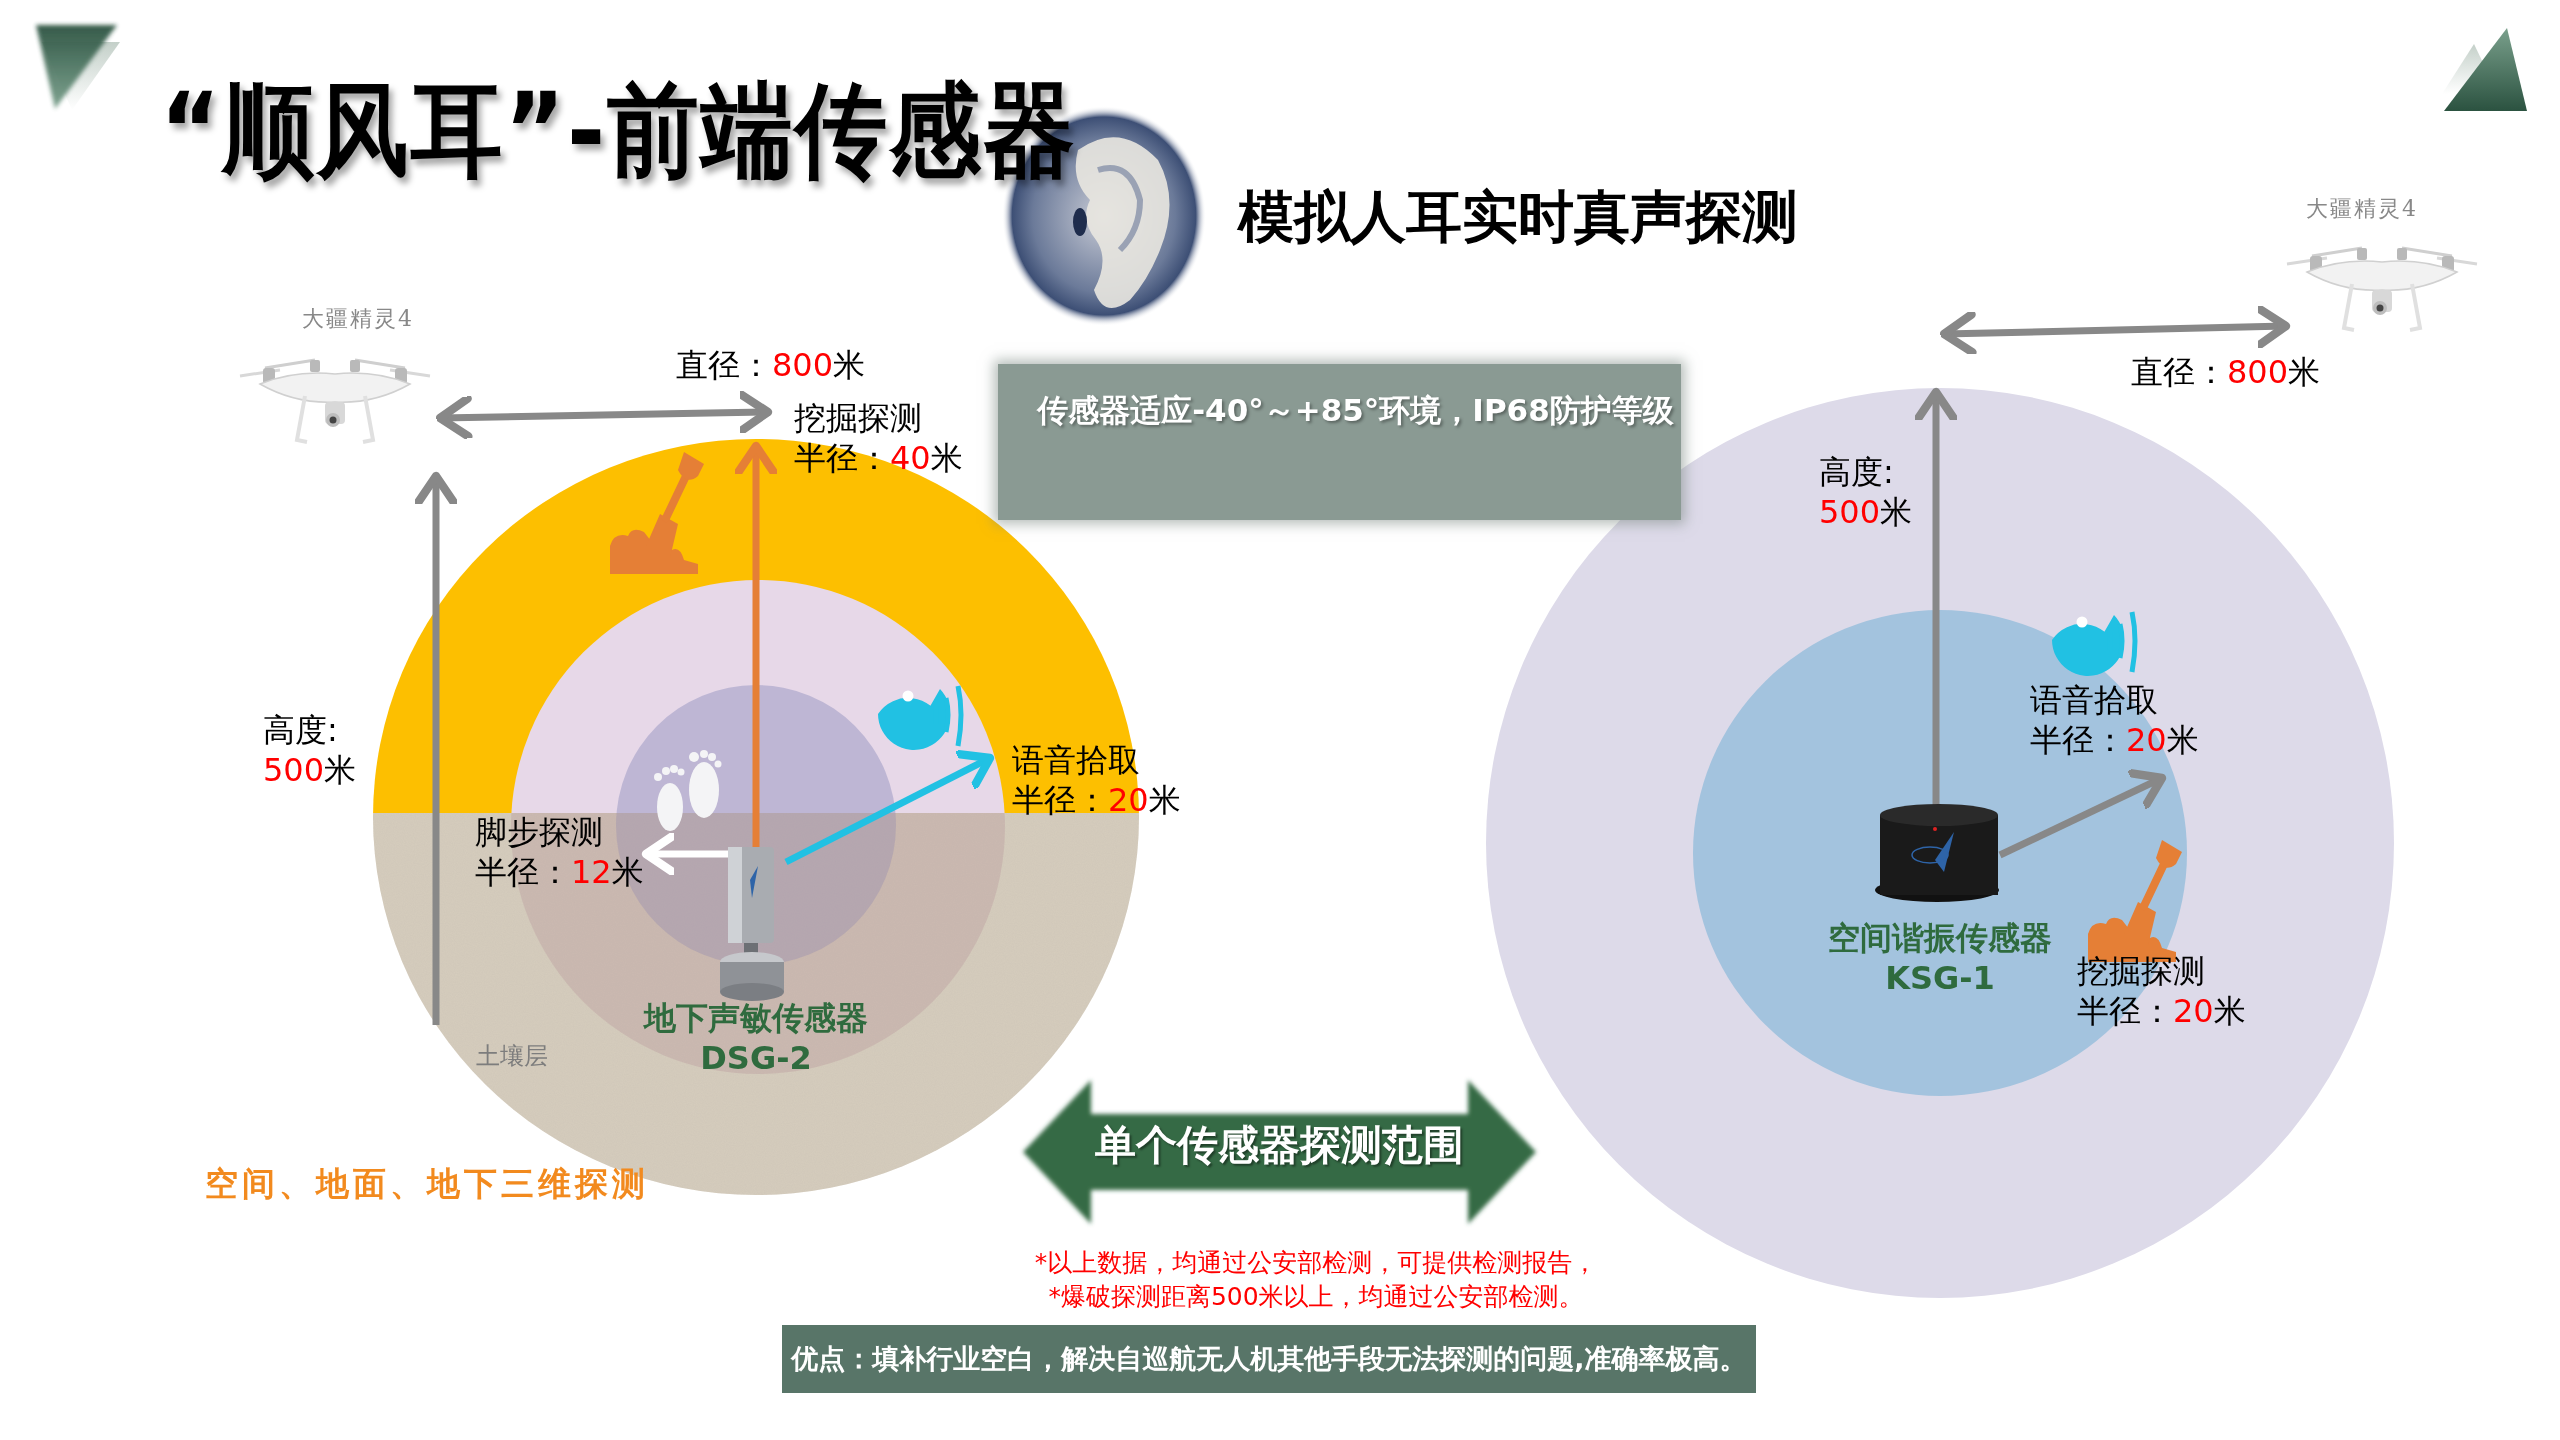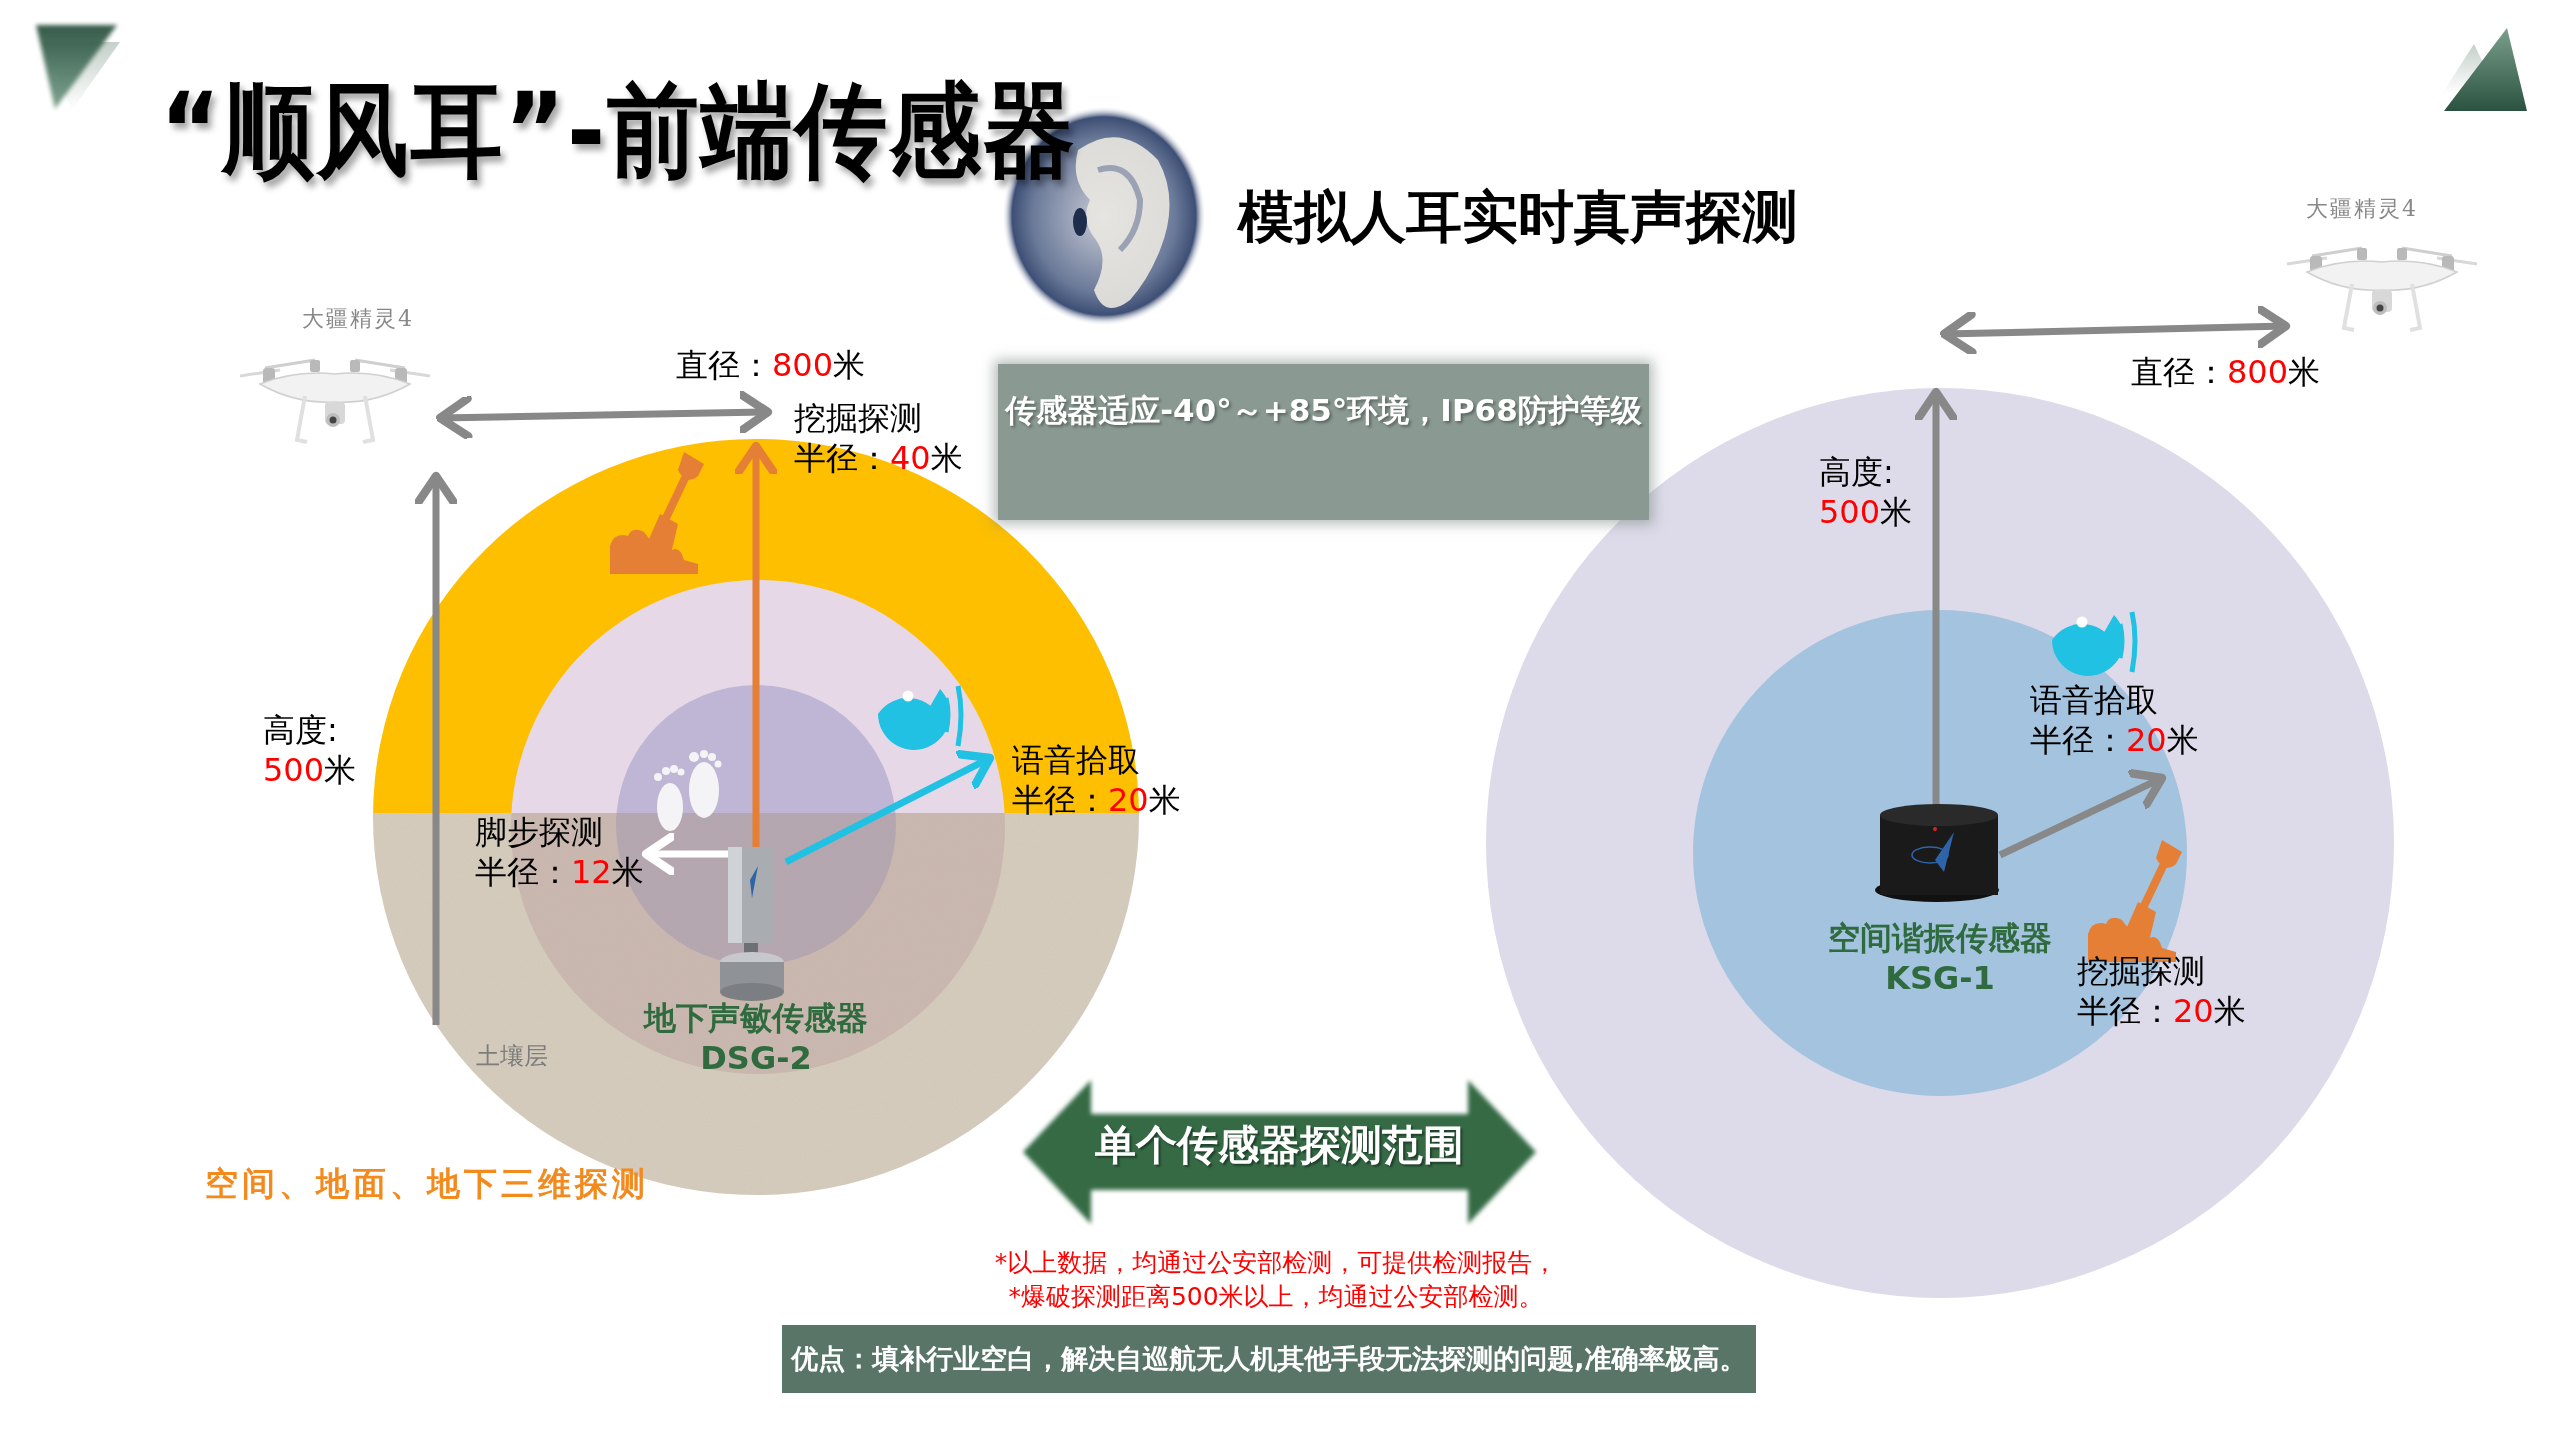--- a/index.html
+++ b/index.html
@@ -4,32 +4,32 @@
 <style>
   html, body { margin:0; padding:0; }
   body { width:2560px; height:1440px; position:relative; overflow:hidden; background:#ffffff;
          font-family:"DejaVu Sans","Liberation Sans",sans-serif; }
   .abs { position:absolute; }
   .title { left:160px; top:62px; font-size:92px; font-weight:bold; color:#000; letter-spacing:2px;
            text-shadow:4px 5px 6px rgba(0,0,0,0.35); white-space:nowrap; transform:scaleY(1.12); transform-origin:left top; }
   .subtitle { left:1238px; top:180px; font-size:56px; font-weight:bold; color:#000000; white-space:nowrap; }
   .infobox { left:998px; top:364px; width:651px; height:156px; background:#8a9a93;
              box-shadow:0 0 12px 4px rgba(120,135,128,0.55); color:#fff; font-weight:bold; font-size:31px;
-             text-align:center; text-shadow:2px 2px 3px rgba(0,0,0,0.35); }
+             text-align:center; text-shadow:2px 2px 3px rgba(0,0,0,0.35);padding-left:32px; }
   .infobox div { height:56px; line-height:56px; }
   .infobox .l1 { margin-top:18px; }
   .drone-label { font-family:"DejaVu Serif","Liberation Serif",serif; font-size:22px; color:#888; white-space:nowrap; letter-spacing:2px; }
   .lbl { font-size:32px; color:#000; white-space:nowrap; line-height:40px; }
   .red { color:#ff0000; }
   .sensor-name { font-size:32px; font-weight:bold; color:#2f6b3e; text-align:center; white-space:nowrap; line-height:40px; }
   .soil { font-size:24px; color:#7d7d7d; white-space:nowrap; }
   .tagline { left:205px; top:1162px; font-family:"DejaVu Serif","Liberation Serif",serif; font-size:33px; color:#f28a1e; white-space:nowrap; letter-spacing:4px;font-weight:bold; }
   .arrow-text { left:1023px; top:1118px; width:513px; text-align:center; font-size:41px; font-weight:bold; color:#fff;
                 text-shadow:2px 2px 2px rgba(0,0,0,0.4); white-space:nowrap; }
-  .note { left:896px; width:760px; text-align:center; font-size:25px; color:#ff0000; white-space:nowrap; }
+  .note { left:936px; width:760px; text-align:center; font-size:25px; color:#ff0000; white-space:nowrap; }
   .bottom-bar { left:782px; top:1325px; width:974px; height:68px; background:#587568; border-radius:0;
                 color:#fff; font-weight:bold; font-size:27px; line-height:68px; text-align:center; white-space:nowrap; }
   svg { position:absolute; left:0; top:0; }
 </style>
 </head>
 <body>
 
 <svg width="2560" height="1440" viewBox="0 0 2560 1440">
   <defs>
     <linearGradient id="gTri" x1="0" y1="0" x2="0" y2="1">

